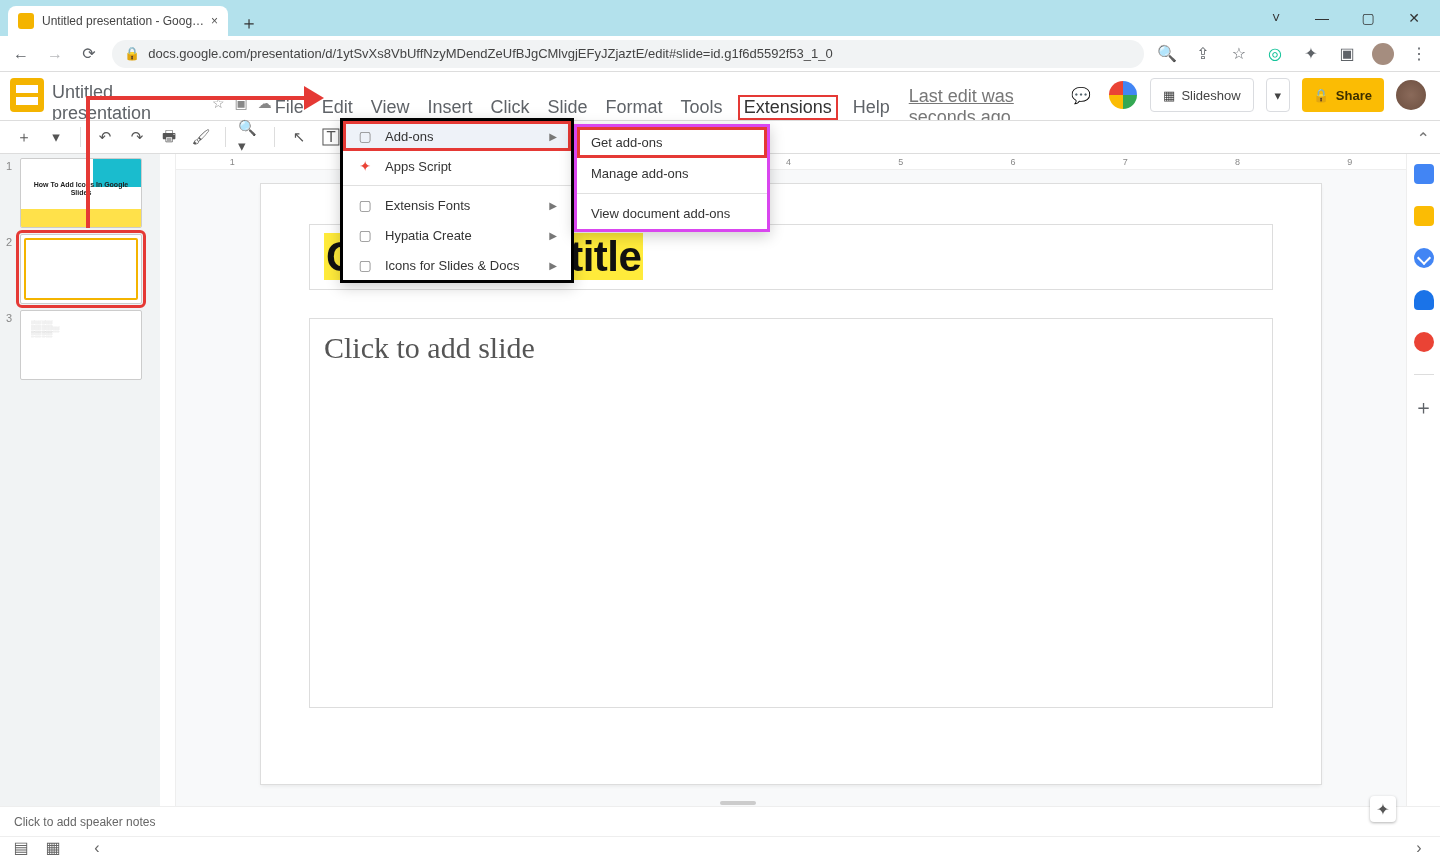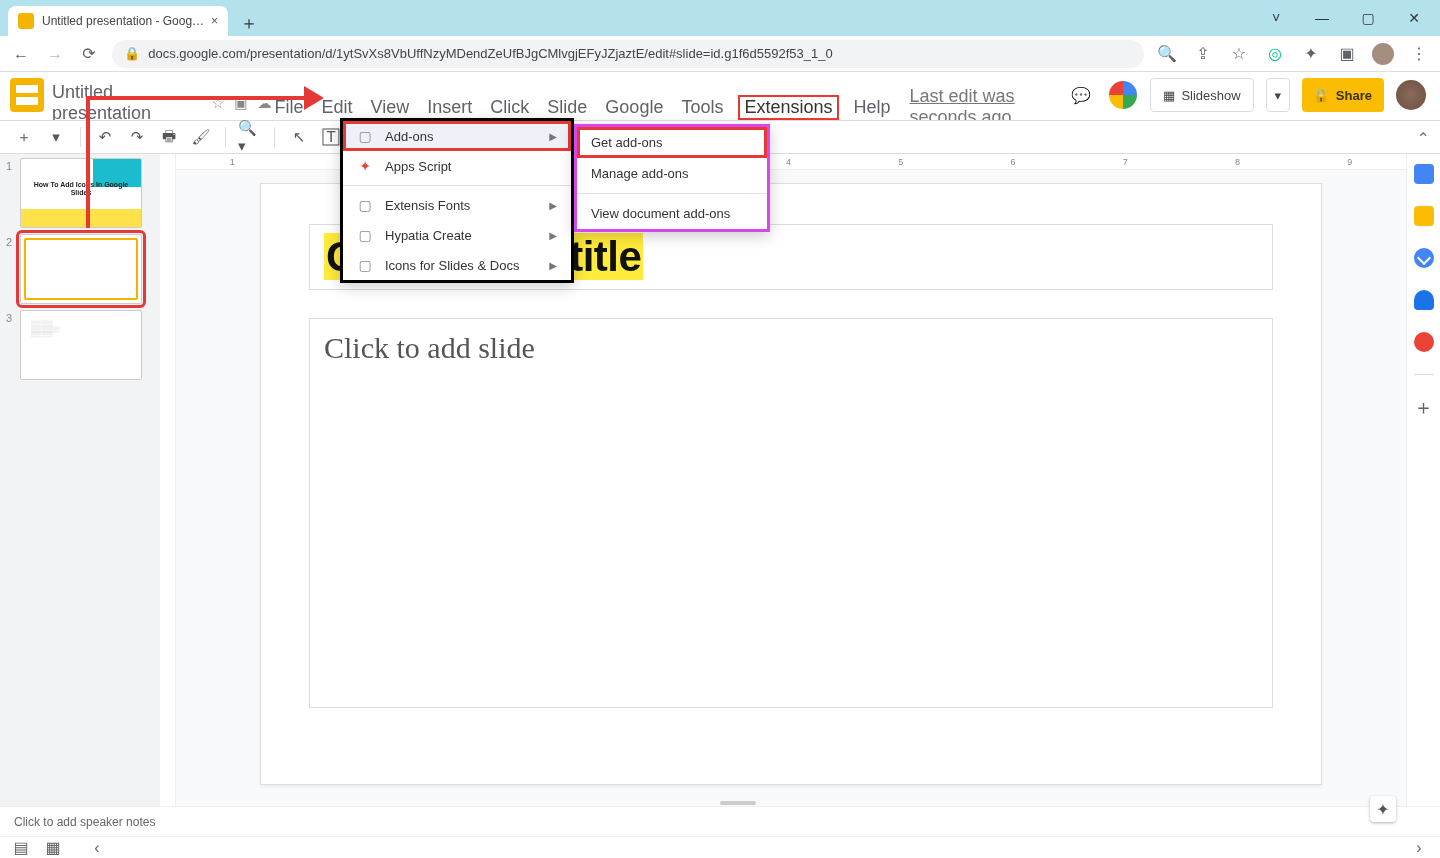--- a/index.html
+++ b/index.html
@@ -169,21 +169,21 @@
         <span class="icn">▣</span>
         <span class="icn">☁</span>
       </div>
       <div class="menubar">
         <span class="mitem">File</span>
         <span class="mitem">Edit</span>
         <span class="mitem">View</span>
         <span class="mitem">Insert</span>
         <span class="mitem">Click</span>
         <span class="mitem">Slide</span>
-        <span class="mitem">Google</span>
+        <span class="mitem">Format</span>
         <span class="mitem">Tools</span>
         <span class="mitem ext-box">Extensions</span>
         <span class="mitem">Help</span>
         <span class="edit-info">Last edit was seconds ago</span>
       </div>
     </div>
     <div class="header-right">
       <div class="hr-icon">💬</div>
       <div class="hr-icon">
           <span class="meet-icn"></span>

